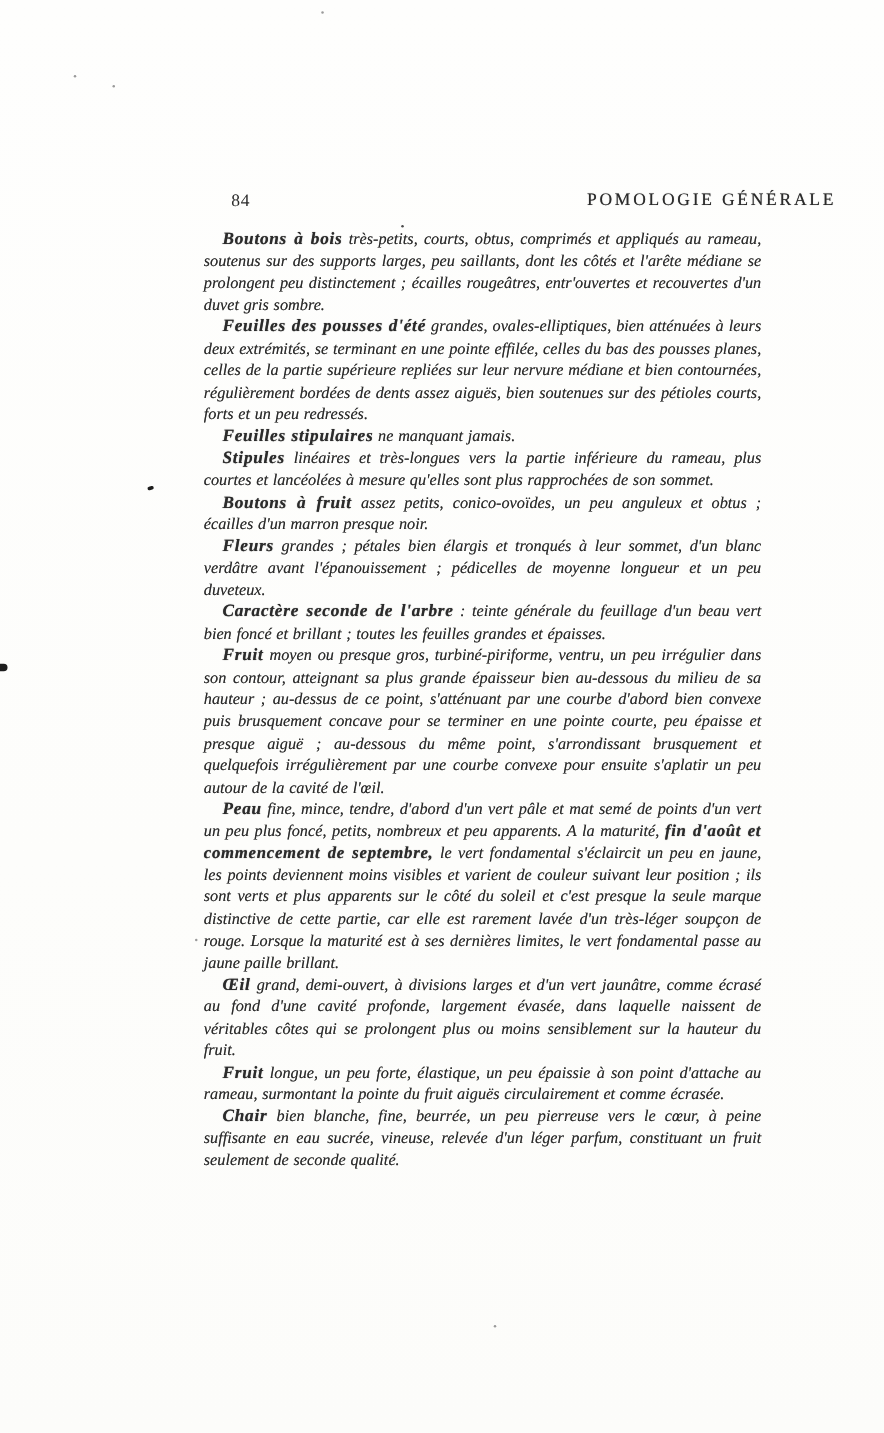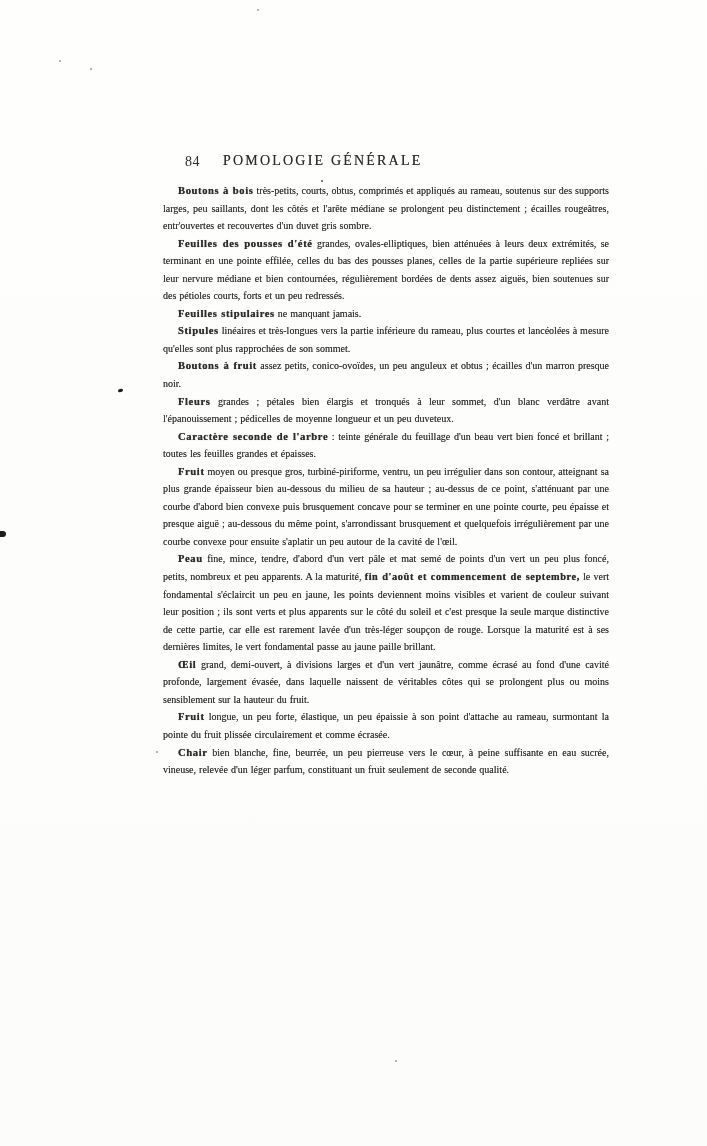--- a/index.html
+++ b/index.html
@@ -31,42 +31,43 @@
     margin-left: 20px;
   }
   .page-num {
     position: absolute;
     left: 2px;
     top: 1px;
     font-size: 14px;
   }
   .running-title {
     display: block;
-    text-align: left;
+    text-align: right;
     transform: translateX(40px);
     font-size: 14px;
     letter-spacing: 2.2px;
     white-space: nowrap;
     text-shadow: 0 0 0.6px rgba(40,40,40,0.65);
     font-family: Liberation Serif, serif;
   }
   .page-body {
     position: absolute;
     top: 182px;
     left: 163px;
     width: 446px;
     text-align: justify;
   }
   .page-body p.para {
     margin: 0;
-    font-size: 10px;
+    font-size: 13px;
     line-height: 17.55px;
     text-indent: 15px;
     text-shadow: 0 0 0.5px rgba(43,43,43,0.6);
     word-spacing: 0.5px;
+    font-style: italic;
   }
   .term-label, .emphasis-bold {
     font-weight: bold;
     letter-spacing: 0.6px;
     font-size: 1.06em;
     text-shadow: 0 0 0.7px rgba(30,30,30,0.8);
   }
   .emphasis-bold { font-size: 1.03em; }
   .speck {
     position: absolute;
@@ -94,21 +95,21 @@
     <p class="para"><span class="term-label">Boutons à bois</span><span class="text-run"> très-petits, courts, obtus, comprimés et appliqués au rameau, soutenus sur des supports larges, peu saillants, dont les côtés et l'arête médiane se prolongent peu distinctement ; écailles rougeâtres, entr'ouvertes et recouvertes d'un duvet gris sombre.</span></p>
     <p class="para"><span class="term-label">Feuilles des pousses d'été</span><span class="text-run"> grandes, ovales-elliptiques, bien atténuées à leurs deux extrémités, se terminant en une pointe effilée, celles du bas des pousses planes, celles de la partie supérieure repliées sur leur nervure médiane et bien contournées, régulièrement bordées de dents assez aiguës, bien soutenues sur des pétioles courts, forts et un peu redressés.</span></p>
     <p class="para"><span class="term-label">Feuilles stipulaires</span><span class="text-run"> ne manquant jamais.</span></p>
     <p class="para"><span class="term-label">Stipules</span><span class="text-run"> linéaires et très-longues vers la partie inférieure du rameau, plus courtes et lancéolées à mesure qu'elles sont plus rapprochées de son sommet.</span></p>
     <p class="para"><span class="term-label">Boutons à fruit</span><span class="text-run"> assez petits, conico-ovoïdes, un peu anguleux et obtus ; écailles d'un marron presque noir.</span></p>
     <p class="para"><span class="term-label">Fleurs</span><span class="text-run"> grandes ; pétales bien élargis et tronqués à leur sommet, d'un blanc verdâtre avant l'épanouissement ; pédicelles de moyenne longueur et un peu duveteux.</span></p>
     <p class="para"><span class="term-label">Caractère seconde de l'arbre</span><span class="text-run"> : teinte générale du feuillage d'un beau vert bien foncé et brillant ; toutes les feuilles grandes et épaisses.</span></p>
     <p class="para"><span class="term-label">Fruit</span><span class="text-run"> moyen ou presque gros, turbiné-piriforme, ventru, un peu irrégulier dans son contour, atteignant sa plus grande épaisseur bien au-dessous du milieu de sa hauteur ; au-dessus de ce point, s'atténuant par une courbe d'abord bien convexe puis brusquement concave pour se terminer en une pointe courte, peu épaisse et presque aiguë ; au-dessous du même point, s'arrondissant brusquement et quelquefois irrégulièrement par une courbe convexe pour ensuite s'aplatir un peu autour de la cavité de l'œil.</span></p>
     <p class="para"><span class="term-label">Peau</span><span class="text-run"> fine, mince, tendre, d'abord d'un vert pâle et mat semé de points d'un vert un peu plus foncé, petits, nombreux et peu apparents. A la maturité, </span><span class="emphasis-bold">fin d'août et commencement de septembre,</span><span class="text-run"> le vert fondamental s'éclaircit un peu en jaune, les points deviennent moins visibles et varient de couleur suivant leur position ; ils sont verts et plus apparents sur le côté du soleil et c'est presque la seule marque distinctive de cette partie, car elle est rarement lavée d'un très-léger soupçon de rouge. Lorsque la maturité est à ses dernières limites, le vert fondamental passe au jaune paille brillant.</span></p>
     <p class="para"><span class="term-label">Œil</span><span class="text-run"> grand, demi-ouvert, à divisions larges et d'un vert jaunâtre, comme écrasé au fond d'une cavité profonde, largement évasée, dans laquelle naissent de véritables côtes qui se prolongent plus ou moins sensiblement sur la hauteur du fruit.</span></p>
-    <p class="para"><span class="term-label">Fruit</span><span class="text-run"> longue, un peu forte, élastique, un peu épaissie à son point d'attache au rameau, surmontant la pointe du fruit plissée circulairement et comme écrasée.</span></p>
+    <p class="para"><span class="term-label">Fruit</span><span class="text-run"> longue, un peu forte, élastique, un peu épaissie à son point d'attache au rameau, surmontant la pointe du fruit aiguës circulairement et comme écrasée.</span></p>
     <p class="para"><span class="term-label">Chair</span><span class="text-run"> bien blanche, fine, beurrée, un peu pierreuse vers le cœur, à peine suffisante en eau sucrée, vineuse, relevée d'un léger parfum, constituant un fruit seulement de seconde qualité.</span></p>
   </main>
 
 <div class="speck faint" style="left:257px; top:9px; width:2px; height:2px;"></div>
 <div class="speck faint" style="left:59px; top:60px; width:2px; height:2px;"></div>
 <div class="speck faint" style="left:90px; top:68px; width:2px; height:2px;"></div>
 <div class="speck" style="left:321px; top:180px; width:2px; height:2px;"></div>
 <div class="blot" style="left:118px; top:389px; width:5px; height:3px; transform:rotate(-15deg);"></div>
 <div class="blot" style="left:0px; top:531px; width:6px; height:6px; border-radius:0 3px 3px 0;"></div>
 <div class="speck faint" style="left:156px; top:751px; width:2px; height:2px;"></div>

